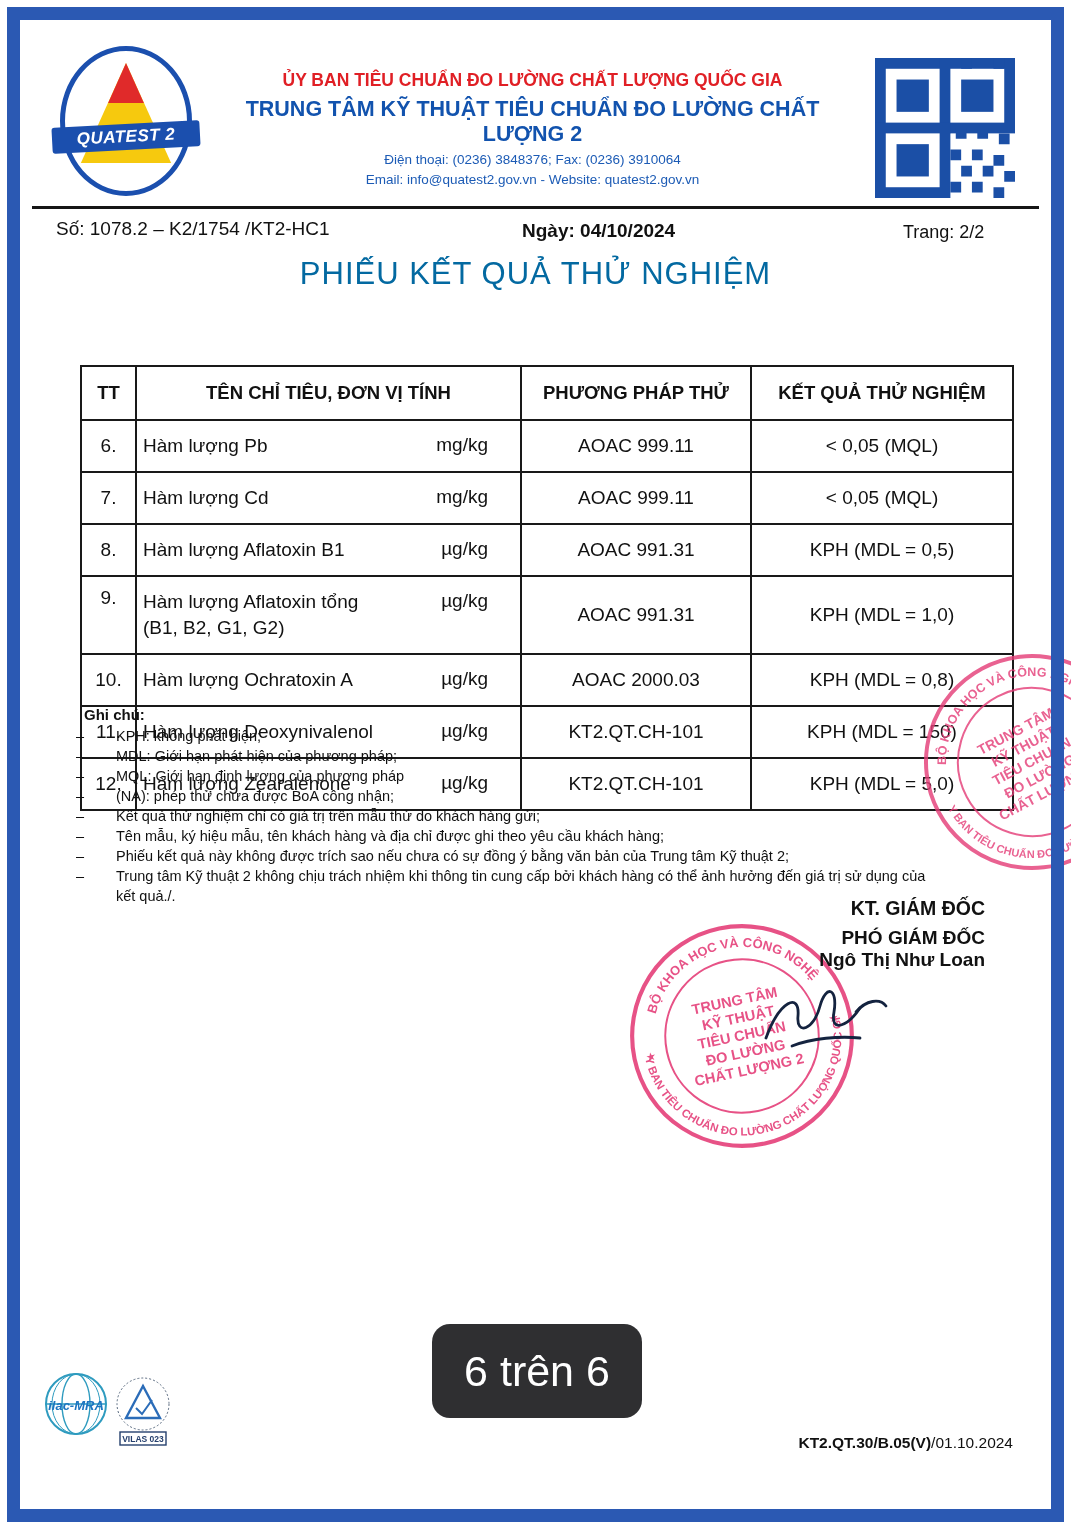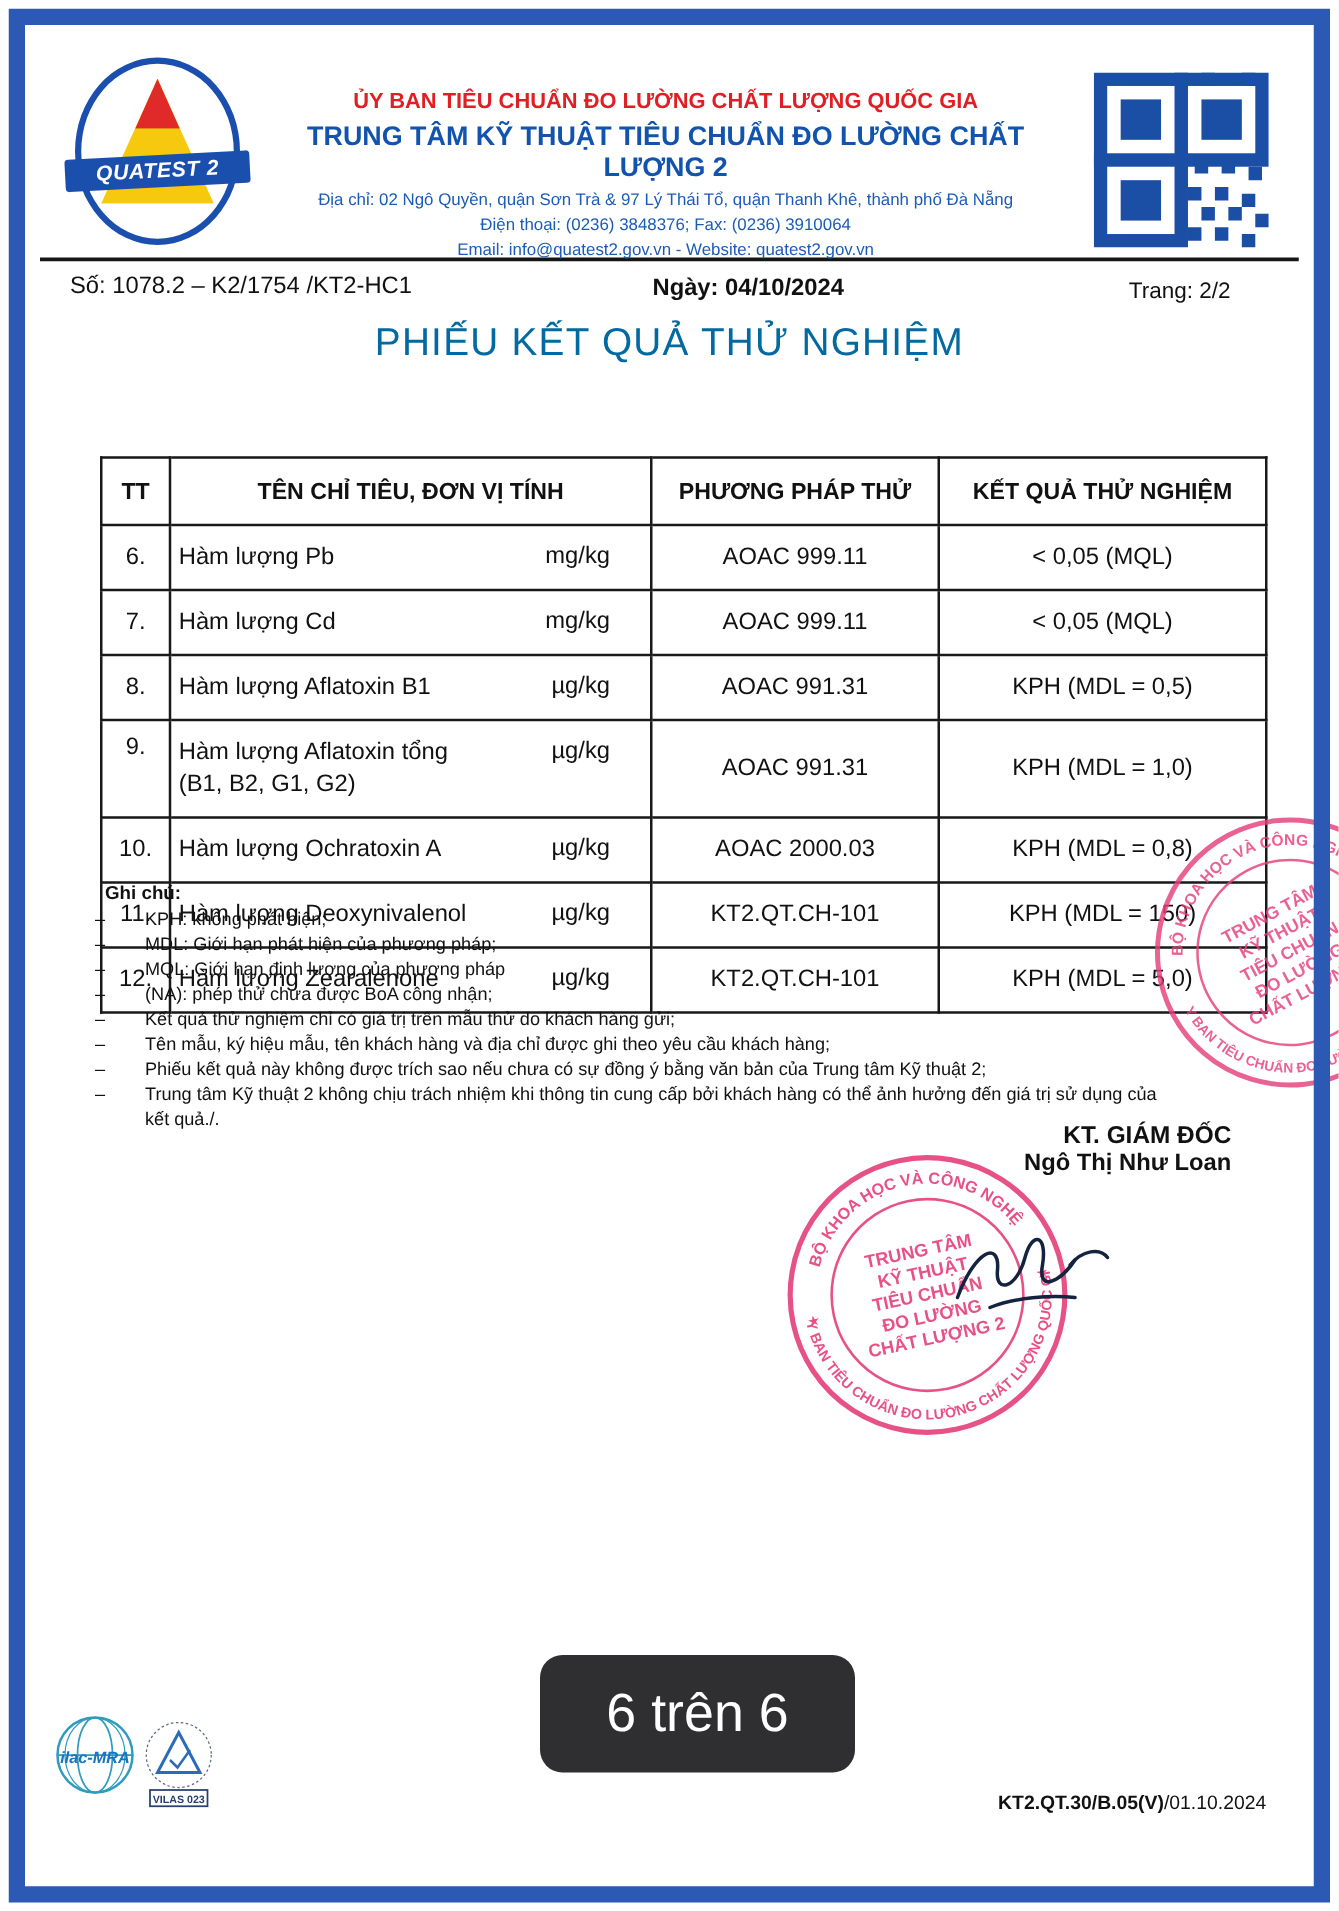--- a/index.html
+++ b/index.html
@@ -91,21 +91,21 @@
   }
   .stamp-edge {
     position:absolute; left:922px; top:652px; width:220px; height:220px;
     transform:rotate(-28deg); opacity:0.82; z-index:4; pointer-events:none;
   }
 
   
   .ilac { position:absolute; left:38px; top:1368px; width:76px; height:80px; z-index:2; }
   .vilas { position:absolute; left:112px; top:1374px; width:62px; height:76px; z-index:2; }
   .pill {
-    position:absolute; left:432px; top:1324px; width:252px; height:94px;
+    position:absolute; left:432px; top:1324px; width:210px; height:94px;
     background:rgba(38,38,41,0.96); border-radius:18px; color:#fff;
     display:flex; align-items:center; justify-content:center;
     font-size:43px; z-index:6;
   }
   .doc-code { position:absolute; right:58px; top:1434px; font-size:15.5px; z-index:2; }
   .doc-code .bold { font-weight:bold; }
 </style>
 </head>
 <body>
 
@@ -116,21 +116,20 @@
     <div class="logo-ellipse">
       <div class="logo-tri"></div>
       <div class="logo-tri-red"></div>
     </div>
     <div class="logo-banner">QUATEST 2</div>
   </div>
 
   <div class="org-block">
     <div class="org-parent">ỦY BAN TIÊU CHUẨN ĐO LƯỜNG CHẤT LƯỢNG QUỐC GIA</div>
     <div class="org-name">TRUNG TÂM KỸ THUẬT TIÊU CHUẨN ĐO LƯỜNG CHẤT LƯỢNG 2</div>
-    <div class="org-line">Địa chỉ: 02 Ngô Quyền, quận Sơn Trà &amp; 97 Lý Thái Tổ, quận Thanh Khê, thành phố Đà Nẵng</div>
     <div class="org-line">Điện thoại: (0236) 3848376; Fax: (0236) 3910064</div>
     <div class="org-line">Email: info@quatest2.gov.vn - Website: quatest2.gov.vn</div>
   </div>
 
   <svg class="qr" viewBox="0 0 130 130">
     <rect width="130" height="130" fill="#ffffff"></rect>
     <g fill="#1b4fa6">
       <rect x="0" y="0" width="70" height="70"></rect>
         <rect x="60" y="0" width="70" height="70"></rect>
         <rect x="0" y="60" width="70" height="70"></rect>
@@ -323,20 +322,21 @@
       <text x="110" y="97">KỸ THUẬT</text>
       <text x="110" y="114">TIÊU CHUẨN</text>
       <text x="110" y="131">ĐO LƯỜNG</text>
       <text x="110" y="148">CHẤT LƯỢNG 2</text>
     </g>
   </svg>
 
 
   <div class="sig-right">
     <div class="sig-title1">KT. GIÁM ĐỐC</div>
+    <div class="sig-title2">PHÓ GIÁM ĐỐC</div>
     <div class="sig-name">Ngô Thị Như Loan</div>
   </div>
 
   <svg class="stamp-main" viewBox="0 0 220 220">
     <defs>
       <path id="arcTopA" d="M 24,110 A 86,86 0 0 1 196,110"></path>
       <path id="arcBotA" d="M 14,110 A 96,96 0 0 0 206,110"></path>
     </defs>
     <circle cx="110" cy="110" r="106" fill="none" stroke="#e5407a" stroke-width="4"></circle>
     <circle cx="110" cy="110" r="74" fill="none" stroke="#e5407a" stroke-width="2"></circle>

